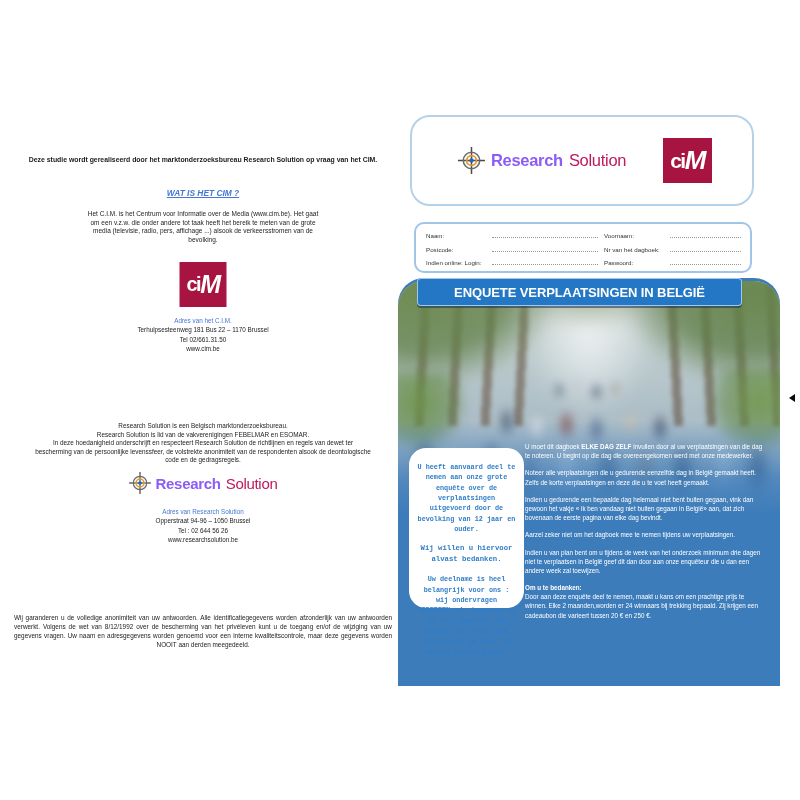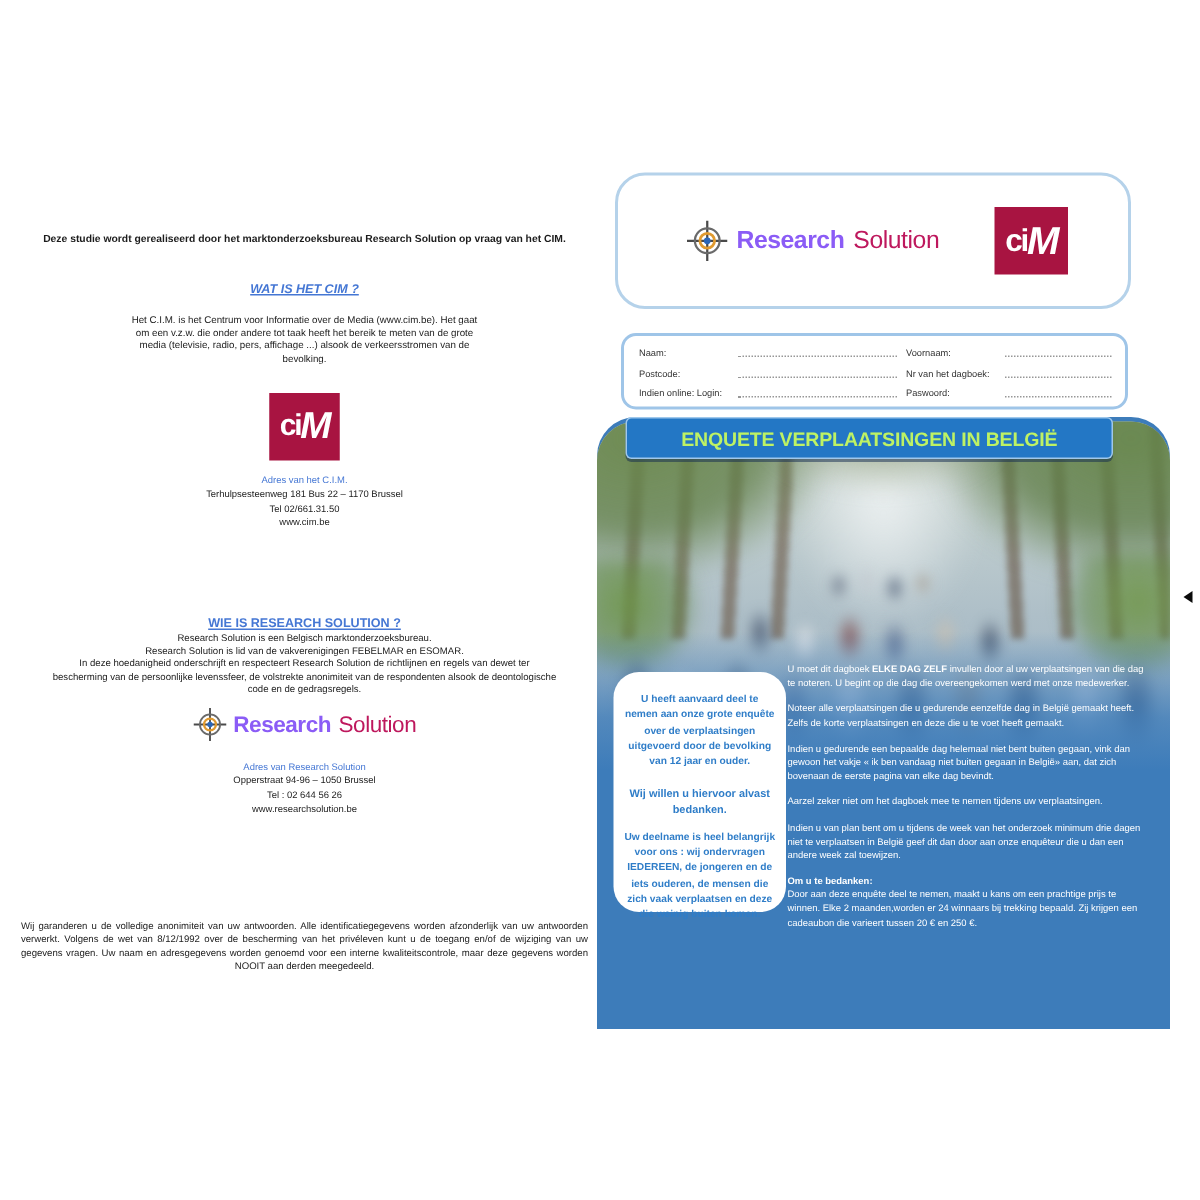--- a/index.html
+++ b/index.html
@@ -115,26 +115,26 @@
       radial-gradient(ellipse 22px 46px at 95% 72%,rgba(60,80,110,.92),transparent 70%);
   }
   .photo-fade{position:absolute;left:0;right:0;bottom:-1px;height:96px;
     background:linear-gradient(180deg,rgba(61,124,186,0),rgba(61,124,186,.78) 60%,#3d7cba 96%);}
   .banner{
     position:absolute;left:19px;top:0px;width:325px;height:28px;z-index:6;
     background:#2377c5;border-radius:4px;
     border:1.5px solid rgba(190,220,245,.8);box-sizing:border-box;
     box-shadow:0 2px 0 rgba(16,40,80,.5);
     display:flex;align-items:center;justify-content:center;
-    color:#bef264;font-weight:bold;font-size:13px;letter-spacing:-0.1px;white-space:nowrap;
+    color:#ffffff;font-weight:bold;font-size:13px;letter-spacing:-0.1px;white-space:nowrap;
   }
   .white-box{
     position:absolute;left:11px;top:170px;width:115px;height:160px;z-index:5;
     background:#ffffff;border-radius:17px;box-sizing:border-box;padding:14px 7px 10px 7px;
-    color:#2f7dc8;font-weight:bold;font-size:6.8px;line-height:1.52;text-align:center;
+    color:#2f7dc8;font-weight:bold;font-size:6.8px;line-height:1.52;text-align:center;font-family:Liberation Mono, monospace;
   }
   .white-box p{margin:0 0 9px 0;}
   .white-box .thank{font-size:7.3px;}
   .right-col{
     position:absolute;left:127px;top:164px;width:238px;z-index:5;
     color:#ffffff;font-size:6.3px;line-height:1.46;text-align:left;
   }
   .right-col p{margin:0 0 8px 0;}
   .right-col .b{font-weight:bold;}
   .thanks-h{font-weight:bold;margin-bottom:0 !important;}
@@ -164,23 +164,20 @@
         <span class="m">M</span>
       </div>
 
     <div class="lp addr cim-addr">
       <div class="addr-label">Adres van het C.I.M.</div>
       <div>Terhulpsesteenweg 181 Bus 22 – 1170 Brussel</div>
       <div>Tel  02/661.31.50</div>
       <div>www.cim.be</div>
     </div>
 
-    <div class="lp heading2">
-      <span class="h-link">WIE IS RESEARCH SOLUTION ?</span>
-    </div>
 
     <div class="lp body2">
       <div>Research Solution is een Belgisch marktonderzoeksbureau.</div>
       <div>Research Solution is lid van de vakverenigingen  FEBELMAR en ESOMAR.</div>
       <div class="wrap">In deze hoedanigheid onderschrijft en respecteert Research Solution de richtlijnen en regels van dewet ter bescherming van de persoonlijke levenssfeer, de volstrekte anonimiteit van de respondenten alsook de deontologische code en de gedragsregels.</div>
     </div>
 
     <div class="rs-logo-row">
       <svg class="crosshair" width="22" height="22" viewBox="0 0 36 36">
         <line x1="18" y1="0" x2="18" y2="36" stroke="#4a4a4a" stroke-width="2"></line>

